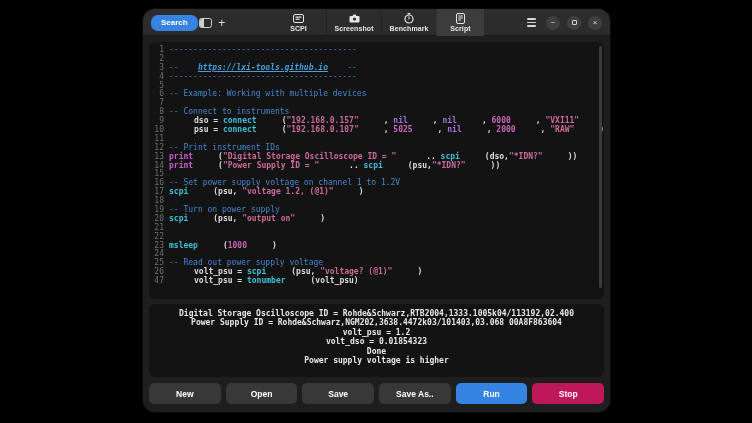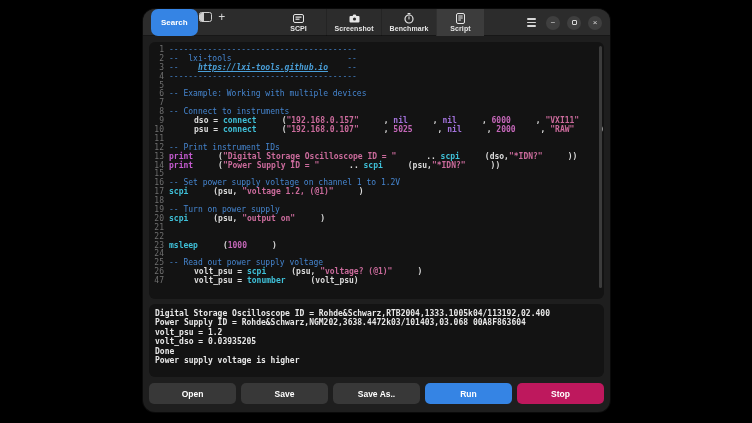--- a/index.html
+++ b/index.html
@@ -6,21 +6,21 @@
   html,body { width:752px; height:423px; background:#000; overflow:hidden;
               font-family:"Liberation Sans", sans-serif; }
 
   .window { position:absolute; left:143px; top:9px; width:467px; height:403px;
             background:#1e1e1e; border-radius:12px; overflow:hidden;
             box-shadow:0 0 0 1px #0a0a0a, 0 10px 30px rgba(0,0,0,.85); }
 
   
   .header { position:absolute; left:0; top:0; right:0; height:27px;
             background:#2c2c2c; border-bottom:1px solid #171717; }
-  .hdr-left { position:absolute; left:8px; top:0; height:27px; display:flex; gap:0; }
+  .hdr-left { position:absolute; left:8px; top:0; height:27px; display:flex; align-items:center; gap:0; }
   .search-btn { background:#3584e4; color:#fff; font-size:8px; font-weight:bold;
                 padding:4px 10px; border:none; border-radius:7px; line-height:1; cursor:pointer; }
   .icon-btn { display:flex; align-items:center; justify-content:center; width:16px; height:16px;
               color:#d8d8d8; cursor:pointer; }
   .sidebar-glyph { width:13px; height:10px; border:1px solid #cfcfcf; border-radius:2.5px; position:relative; }
   .sidebar-glyph::before { content:""; position:absolute; left:0; top:0; bottom:0; width:4px;
                            background:#cfcfcf; border-radius:1.5px 0 0 1.5px; }
   .plus-glyph { font-size:12px; color:#d8d8d8; line-height:1; font-weight:normal; }
 
   .tabs { position:absolute; left:128px; top:0; height:27px; display:flex; }
@@ -55,21 +55,21 @@
   .seg-x { color:#a473dd; font-weight:bold;margin-top:24px; }
   .seg-t { color:#dcdcdc; font-weight:bold;padding-left:25px; }
   .seg-l { color:#4a9fd8; font-style:italic; font-weight:bold; text-decoration:underline; cursor:pointer; }
   .scrollbar { position:absolute; right:2px; top:4px; bottom:4px; width:3px; }
   .scroll-thumb { position:absolute; top:0; width:3px; height:97%; background:#3c3c3c; border-radius:2px; }
 
   
   .console { position:absolute; left:6px; top:295px; width:455px; height:73px;
              background:#131313; border-radius:6px; padding:5px 6px;
              font-family:"DejaVu Sans Mono", monospace; }
-  .console-line { font-size:8px; line-height:9.4px; color:#e8e8e8; font-weight:bold; white-space:pre; }
+  .console-line { font-size:8px; line-height:9.4px; color:#e8e8e8; font-weight:bold; white-space:pre;text-align:center; }
 
   
   .actions { position:absolute; left:6px; top:374px; width:455px; height:21px; display:flex; gap:5px; }
   .action-btn { flex:1; border:none; border-radius:5px; background:#383838; color:#fff;
                 font-family:"Liberation Sans", sans-serif; font-size:8.5px; font-weight:bold; cursor:pointer; }
   .action-btn.suggested { background:#3584e4; }
   .action-btn.destructive { background:#be185d; }
 </style>
 </head>
 <body>
@@ -146,21 +146,21 @@
       </span>
       <span class="circle-btn">
         <span>×</span>
       </span>
     </div>
   </div>
 
   <div class="editor" id="editor">
     <div class="code-scroll" id="code-lines">
         <div class="code-line"><span class="ln">1</span><span class="code"><span class="seg-c">---------------------------------------</span></span></div>
-        <div class="code-line"><span class="ln">2</span><span class="code"><span class="seg-c">--  lxi-tools                        --</span></span></div>
+        <div class="code-line"><span class="ln">2</span></div>
         <div class="code-line"><span class="ln">3</span><span class="code"><span class="seg-c">--    </span><span class="seg-l">https://lxi-tools.github.io</span><span class="seg-c">    --</span></span></div>
         <div class="code-line"><span class="ln">4</span><span class="code"><span class="seg-c">---------------------------------------</span></span></div>
         <div class="code-line"><span class="ln">5</span><span class="code"></span></div>
         <div class="code-line"><span class="ln">6</span><span class="code"><span class="seg-c">-- Example: Working with multiple devices</span></span></div>
         <div class="code-line"><span class="ln">7</span><span class="code"></span></div>
         <div class="code-line"><span class="ln">8</span><span class="code"><span class="seg-c">-- Connect to instruments</span></span></div>
         <div class="code-line"><span class="ln">9</span><span class="code"><span class="seg-t">dso = </span><span class="seg-f">connect</span><span class="seg-t">(</span><span class="seg-s">"192.168.0.157"</span><span class="seg-t">, </span><span class="seg-x">nil</span><span class="seg-t">, </span><span class="seg-x">nil</span><span class="seg-t">, </span><span class="seg-n">6000</span><span class="seg-t">, </span><span class="seg-s">"VXI11"</span><span class="seg-t">) </span><span class="seg-c">-- R&amp;S RTB2004</span></span></div>
         <div class="code-line"><span class="ln">10</span><span class="code"><span class="seg-t">psu = </span><span class="seg-f">connect</span><span class="seg-t">(</span><span class="seg-s">"192.168.0.107"</span><span class="seg-t">, </span><span class="seg-n">5025</span><span class="seg-t">, </span><span class="seg-x">nil</span><span class="seg-t">, </span><span class="seg-n">2000</span><span class="seg-t">, </span><span class="seg-s">"RAW"</span><span class="seg-t">) </span><span class="seg-c">-- R&amp;S NGM202</span></span></div>
         <div class="code-line"><span class="ln">11</span><span class="code"></span></div>
         <div class="code-line"><span class="ln">12</span><span class="code"><span class="seg-c">-- Print instrument IDs</span></span></div>
@@ -182,26 +182,27 @@
       </div>
     <div class="scrollbar">
       <div class="scroll-thumb"></div>
     </div>
   </div>
 
   <div class="console" id="console">
       <div class="console-line">Digital Storage Oscilloscope ID = Rohde&amp;Schwarz,RTB2004,1333.1005k04/113192,02.400</div>
       <div class="console-line">Power Supply ID = Rohde&amp;Schwarz,NGM202,3638.4472k03/101403,03.068 00A8F863604</div>
       <div class="console-line">volt_psu = 1.2</div>
-      <div class="console-line">volt_dso = 0.03935205</div>
+      <div class="console-line">volt_dso = 0.01854323</div>
       <div class="console-line">Done</div>
       <div class="console-line">Power supply voltage is higher</div>
     </div>
 
   <div class="actions" id="actions">
+      <button class="action-btn">New</button>
       <button class="action-btn">Open</button>
       <button class="action-btn">Save</button>
       <button class="action-btn">Save As..</button>
       <button class="action-btn suggested">Run</button>
       <button class="action-btn destructive">Stop</button>
     </div>
 
 </div>
 
 </body></html>

